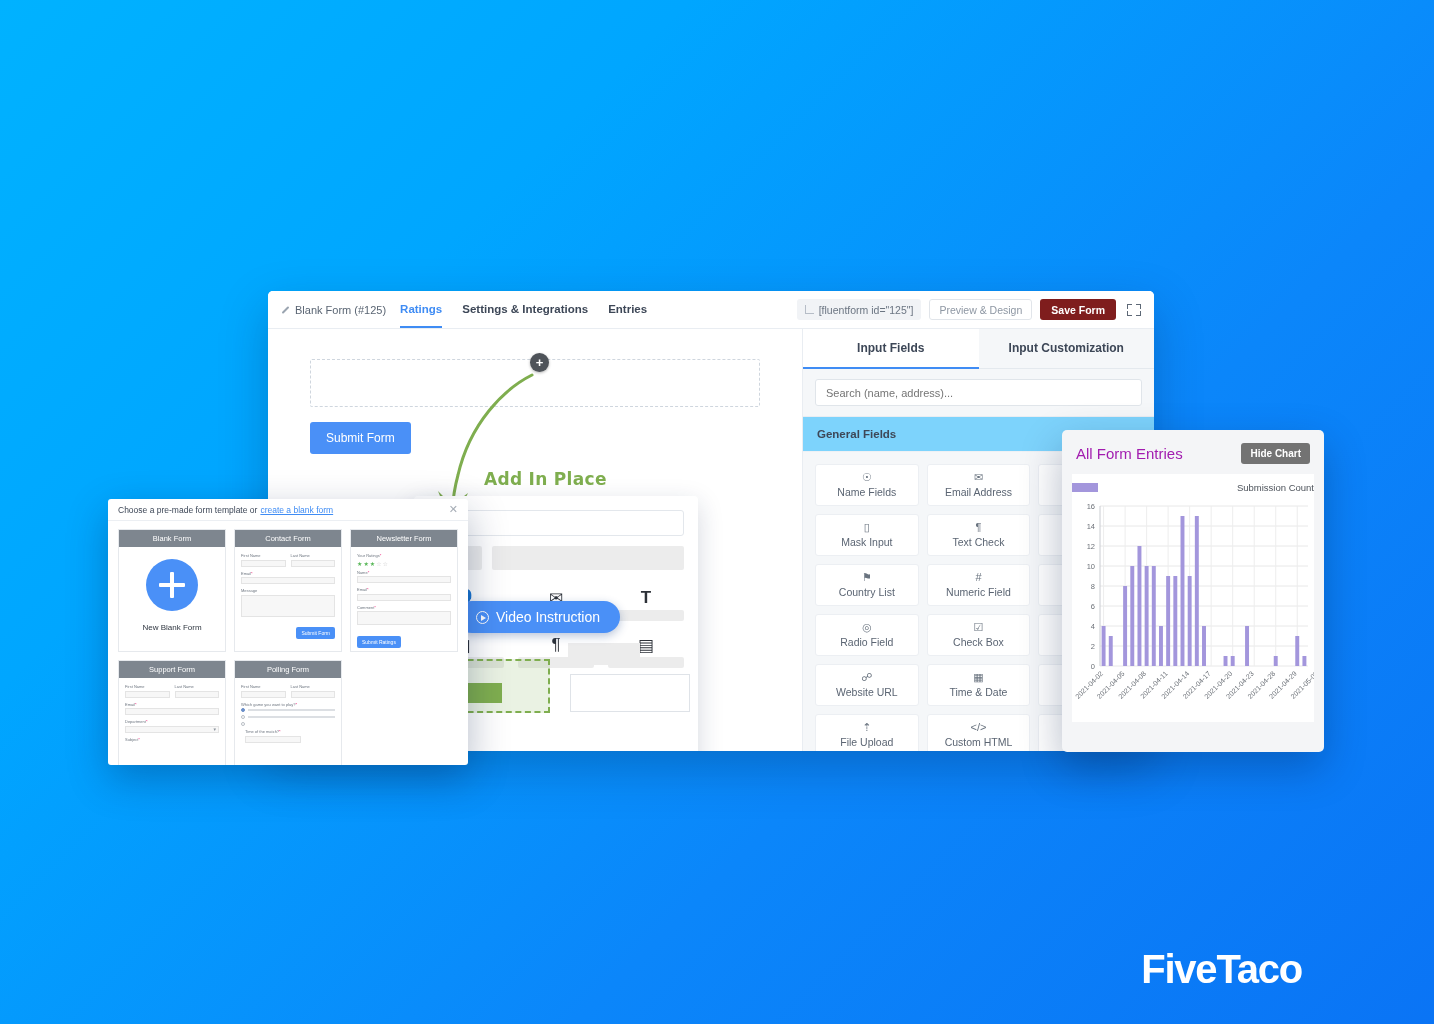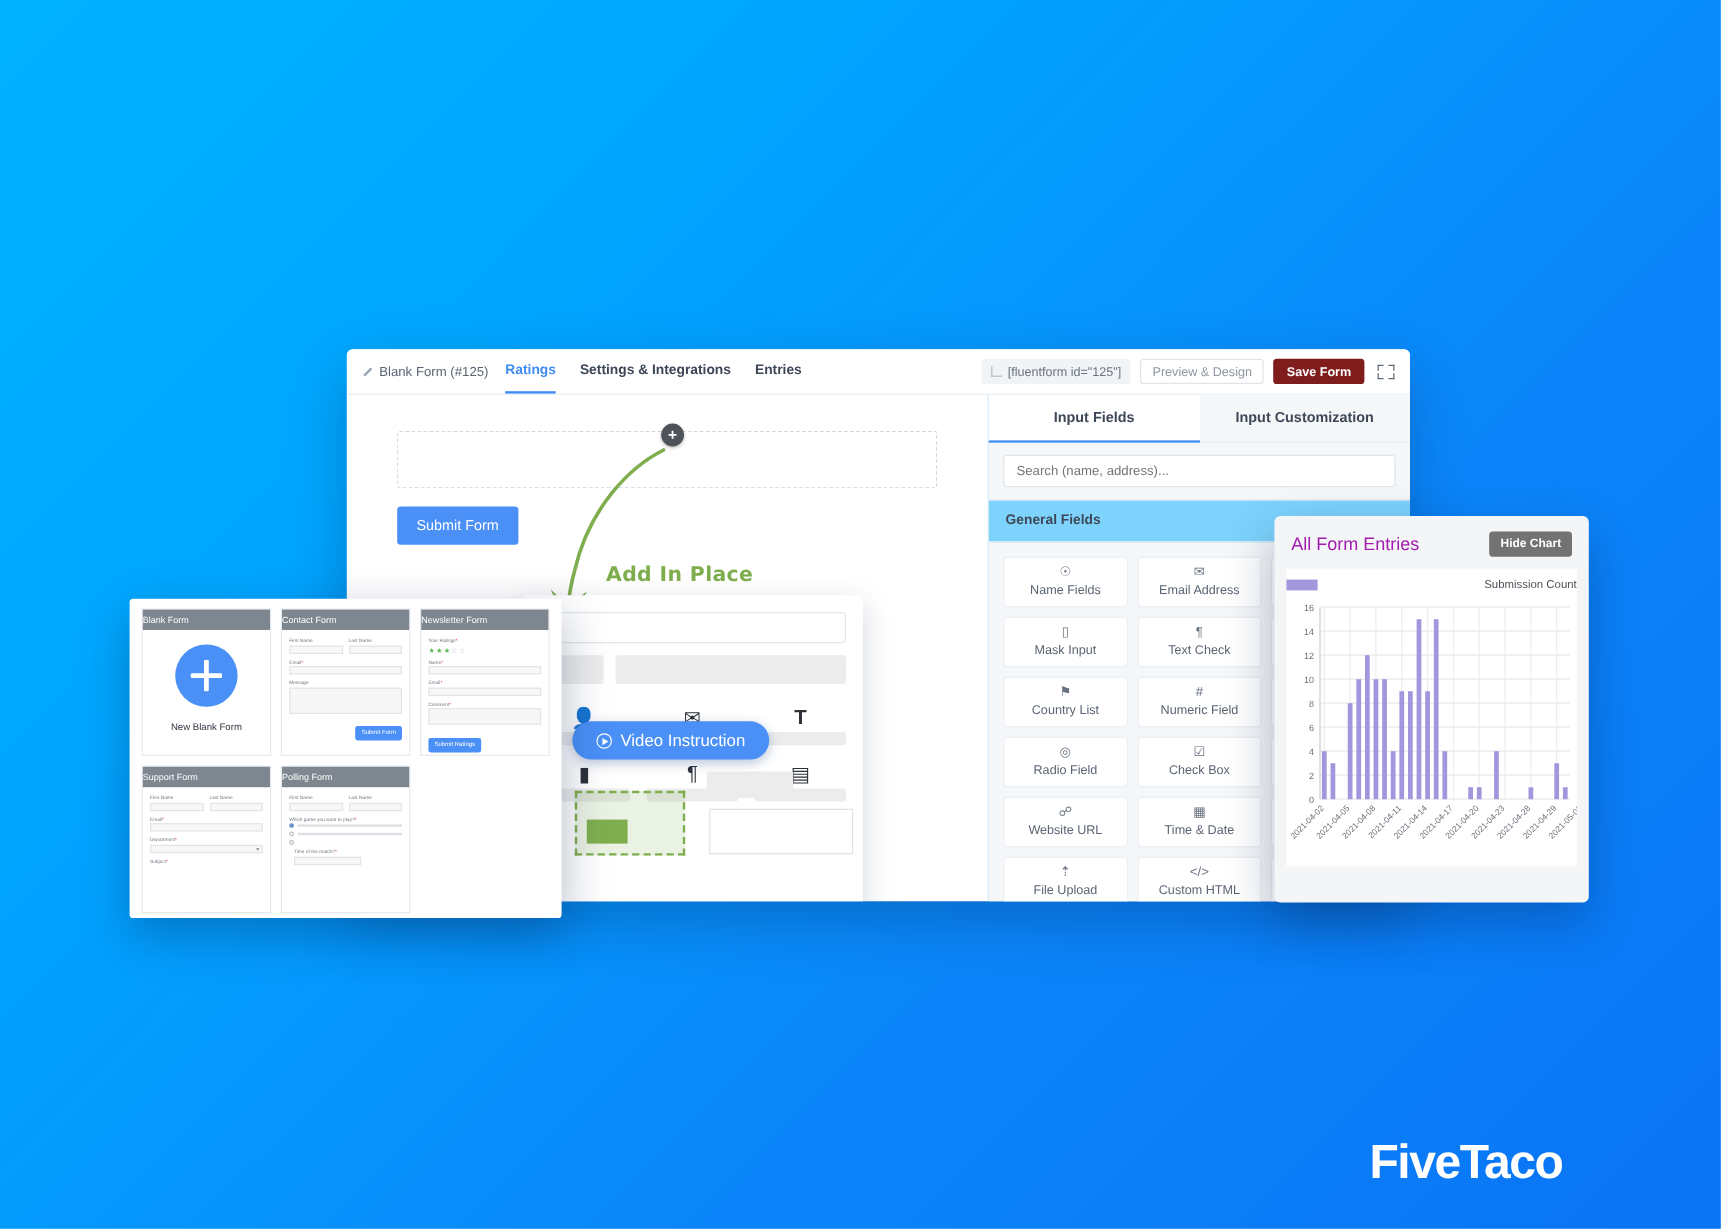--- a/index.html
+++ b/index.html
@@ -12,21 +12,21 @@
 
   
   .brand {
     position: absolute; right: 132px; bottom: 32px;
     color: #ffffff; font-size: 40px; font-weight: bold;
     letter-spacing: -1.2px; font-family: "Liberation Sans", sans-serif;
   }
 
   
   .app-window {
-    position: absolute; left: 289px; top: 291px; width: 886px; height: 460px;
+    position: absolute; left: 268px; top: 291px; width: 886px; height: 460px;
     background: #ffffff; border-radius: 5px;
     box-shadow: 0 18px 48px rgba(0,26,70,.26);
     overflow: hidden;
   }
   .app-topbar {
     height: 38px; border-bottom: 1px solid #e9edf2;
     display: flex; align-items: center; padding: 0 12px; background: #fff;
     position: relative;
   }
   .form-title { display:flex; align-items:center; gap:5px; color:#5a6573; font-size:11px; margin-right:14px; }
@@ -170,21 +170,21 @@
   }
   .tpl-head {
     height:22px; display:flex; align-items:center; padding:0 10px;
     font-size:8.5px; color:#3d4757; border-bottom:1px solid #eceff3;
   }
   .tpl-head a { color:#3f8cf4; margin-left:3px; }
   .tpl-close { margin-left:auto; color:#a6adb6; font-size:11px; cursor:pointer; line-height:1; }
   .tpl-grid { display:grid; grid-template-columns:repeat(3,1fr); gap:8px; padding:8px 10px; }
   .tpl-card { border:1px solid #e6e9ed; background:#fff; }
   .tpl-card-head {
-    background:#7e868f; color:#fff; font-size:7.5px; text-align:left; padding:4px 0;
+    background:#7e868f; color:#fff; font-size:7.5px; text-align:center; padding:4px 0;
   }
   .tpl-card-body { height:104px; padding:6px; position:relative; overflow:hidden; }
   .lbl { font-size:4px; color:#6e7680; margin-bottom:1.5px; }
   .lbl i { color:#e06; font-style:normal; }
   .inp { height:7px; background:#f7f7f7; border:1px solid #e4e4e4; margin-bottom:4px; }
   .inp.tall { height:22px; }
   .mini-btn { background:#4a90f7; color:#fff; font-size:5px; padding:3px 5px; border-radius:2px; display:inline-block; }
   .blank-plus {
     width:52px; height:52px; border-radius:50%; background:#4a90f7; margin:6px auto 0;
     position:relative;
@@ -391,20 +391,25 @@
         <div class="field-tile">
           <span class="field-ic"></span>
           <span>Pho</span>
         </div>
       </div>
     </div>
   </div>
 </div>
 
 <div class="tpl-modal">
+  <div class="tpl-head">
+    <span>Choose a pre-made form template or</span>
+    <a href="#">create a blank form</a>
+    <span class="tpl-close">✕</span>
+  </div>
 
   <div class="tpl-grid">
 
     <div class="tpl-card">
       <div class="tpl-card-head">Blank Form</div>
       <div class="tpl-card-body">
         <div class="blank-plus"></div>
         <div class="blank-txt">New Blank Form</div>
       </div>
     </div>

